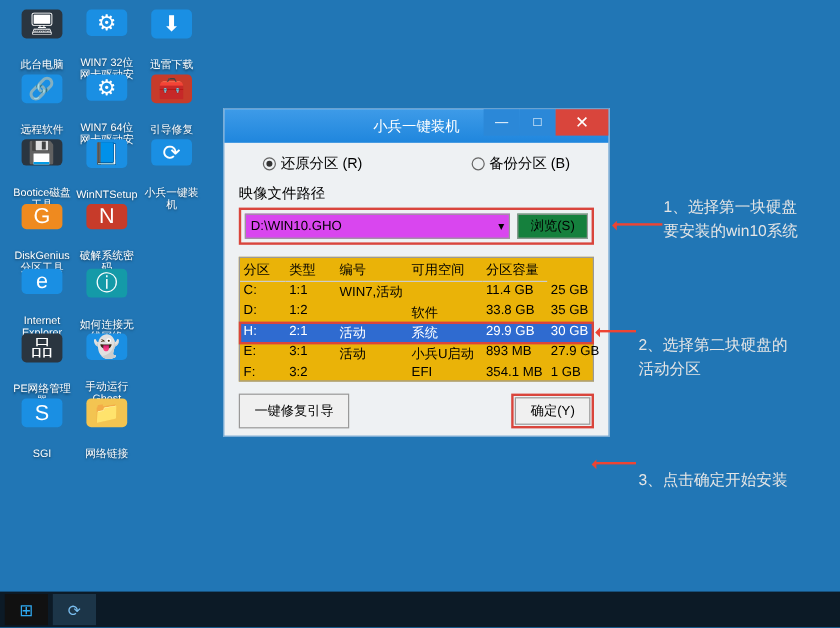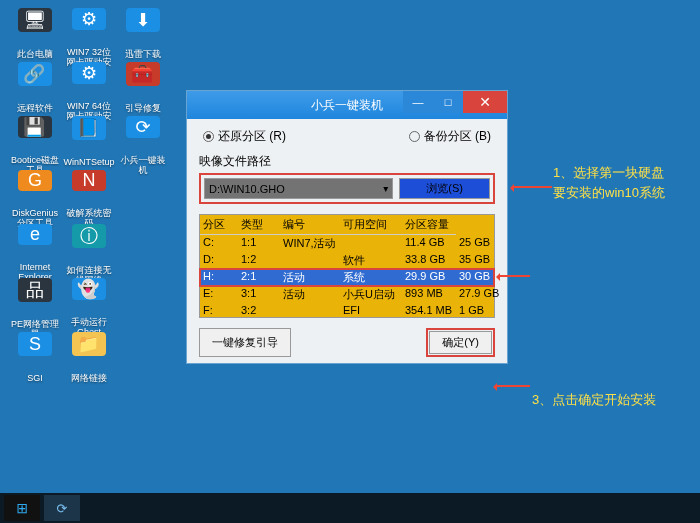--- a/index.html
+++ b/index.html
@@ -13,44 +13,44 @@
 
 .dialog { position: absolute; left: 186px; top: 90px; width: 322px; background: #eef1f3; border: 1px solid #6aa2d0; }
 .titlebar { height: 28px; background: linear-gradient(#3e9be8,#1f86dd); display: flex; align-items: center; justify-content: center; position: relative; }
 .titlebar .t { color: #fff; font-size: 12px; }
 .titlebar .ctrls { position: absolute; right: 0; top: 0; display: flex; height: 22px; }
 .titlebar .ctrls div { width: 30px; display: flex; align-items: center; justify-content: center; color: #fff; font-size: 11px; }
 .titlebar .ctrls .min { background: #2b88d8; }
 .titlebar .ctrls .max { background: #2b88d8; }
 .titlebar .ctrls .close { background: #d9453c; width: 44px; font-size: 14px;}
 
-.radio-row { display: flex; justify-content: space-between; padding: 9px 16px 4px; font-size: 12px; }
+.radio-row { display: flex; justify-content: space-between; padding: 9px 32px 4px; font-size: 12px; }
 .radio-item { display: flex; align-items: center; gap: 4px; }
 .radio-dot { width: 11px; height: 11px; border: 1px solid #666; border-radius: 50%; display: inline-flex; align-items: center; justify-content: center; }
 .radio-dot.sel::after { content:''; width:5px; height:5px; background:#333; border-radius:50%; }
 
 .section { padding: 0 12px; }
 .sec-label { font-size: 12px; margin: 4px 0 3px; }
 .path-row { display: flex; gap: 6px; border: 2px solid #d9453c; padding: 3px; }
-.path-input { flex: 1; border: 1px solid #999; background: #737373; font-size: 11px; padding: 2px 4px; display: flex; align-items: center; justify-content: space-between; }
+.path-input { flex: 1; border: 1px solid #999; background: #d946ef; font-size: 11px; padding: 2px 4px; display: flex; align-items: center; justify-content: space-between; }
 .path-input .drop { font-size:10px; }
-.browse-btn { border: 1px solid #999; background: #1d4ed8; font-size: 11px; padding: 2px 26px; }
+.browse-btn { border: 1px solid #999; background: #15803d; font-size: 11px; padding: 2px 10px; }
 
 .table-wrap { margin-top: 10px; border: 1px solid #999; background: #eab308; font-size: 11px; }
 .thead, .trow { display: grid; grid-template-columns: 38px 42px 60px 62px 54px 44px; }
 .thead div { padding: 2px 3px; border-bottom: 1px solid #ccc; }
 .trow div { padding: 1px 3px; white-space: nowrap; overflow:hidden; }
 .trow.sel { background: #2f6bd0; color: #fff; outline: 2px solid #d9453c; outline-offset:-1px; }
 
 .btn-row { display: flex; justify-content: space-between; padding: 10px 12px 6px; }
 .small-btn { border: 1px solid #999; background: #f0f0f0; font-size: 11px; padding: 3px 12px; text-align: center; }
 .ok-wrap { border: 2px solid #d9453c; padding: 1px; }
 .status { font-size: 11px; padding: 2px 8px 6px; color: #333; }
 
-.anno { position: absolute; color: #fde047; font-size: 13px; line-height: 1.5; }
+.anno { position: absolute; color: #e5e5e5; font-size: 13px; line-height: 1.5; }
 .arrow { position: absolute; height: 0; border-top: 2px solid #e43; }
 .arrow::after { content:''; position:absolute; left:-6px; top:-4px; border:4px solid transparent; border-right-color:#e43; }
 
 .taskbar { position: absolute; left:0; right:0; bottom:0; height: 30px; background: #0c1a26; display: flex; align-items: center; padding: 0 4px; gap: 4px; }
 .taskbar .start { width: 36px; height: 26px; background: #111; display:flex; align-items:center; justify-content:center; color:#2fa9f0; font-size:14px; }
 .taskbar .task { width: 36px; height: 26px; background: #1c3548; display:flex; align-items:center; justify-content:center; color:#7abef0; font-size:13px; }
 
 
 .c-blue{background:#1a8fe3;} .c-red{background:#c73b2a;} .c-orange{background:#ef8a1f;} .c-folder{background:#f3c451;} .c-dark{background:#2a3540;} .c-teal{background:#149aa8;}
 </style>
@@ -229,20 +229,24 @@
       </span>
     </div>
   </div>
 
   <div class="anno" style="left:553px; top:163px;">
     <div>1、选择第一块硬盘</div>
     <div>要安装的win10系统</div>
   </div>
   <div class="arrow" style="left:512px; top:186px; width:40px;"></div>
 
+  <div class="anno" style="left:532px; top:278px;">
+    <div>2、选择第二块硬盘的</div>
+    <div>活动分区</div>
+  </div>
   <div class="arrow" style="left:498px; top:275px; width:32px;"></div>
 
   <div class="anno" style="left:532px; top:390px;">
     <div>3、点击确定开始安装</div>
   </div>
   <div class="arrow" style="left:495px; top:385px; width:35px;"></div>
 
   <div class="taskbar">
     <div class="start">⊞</div>
     <div class="task">⟳</div>

